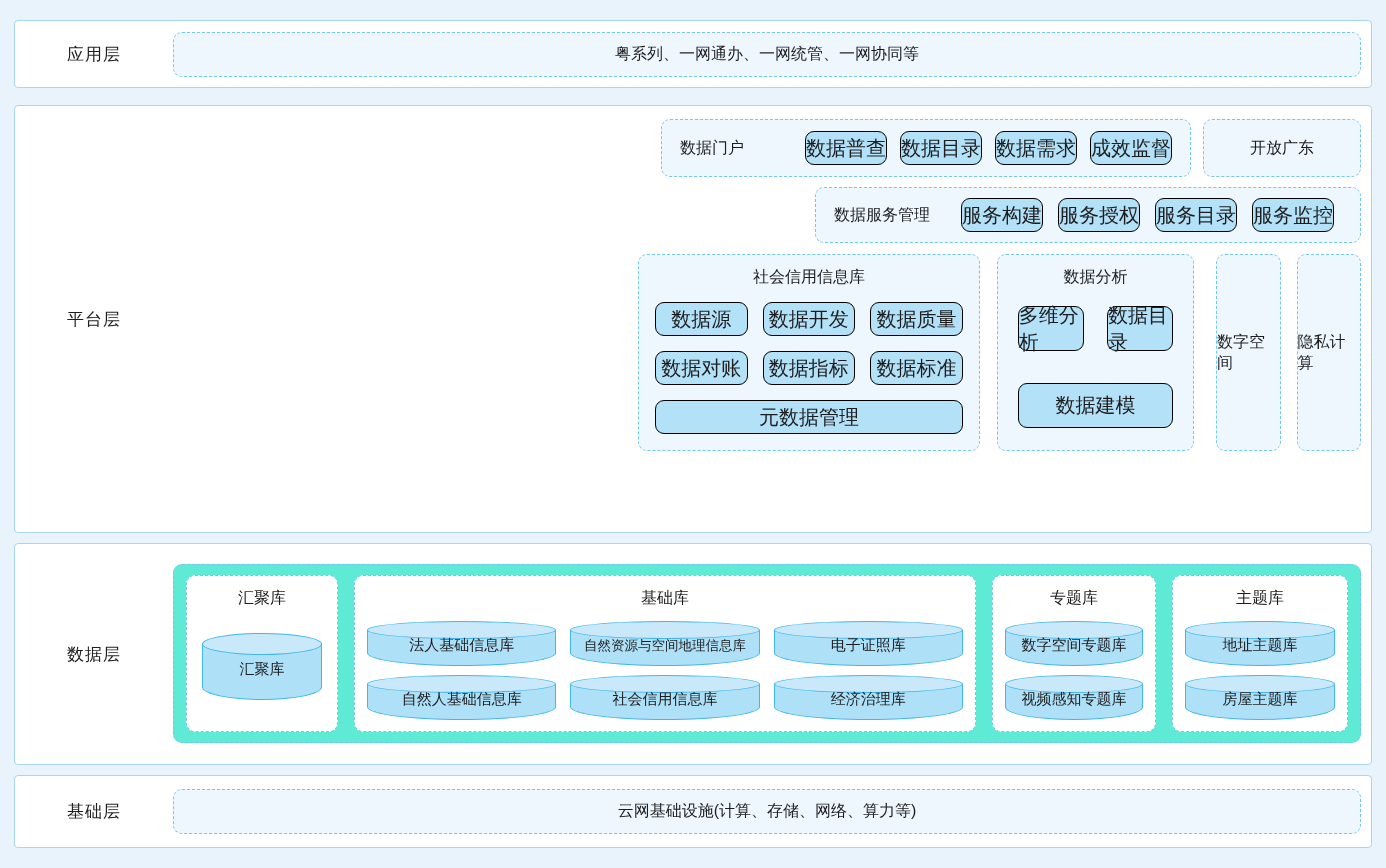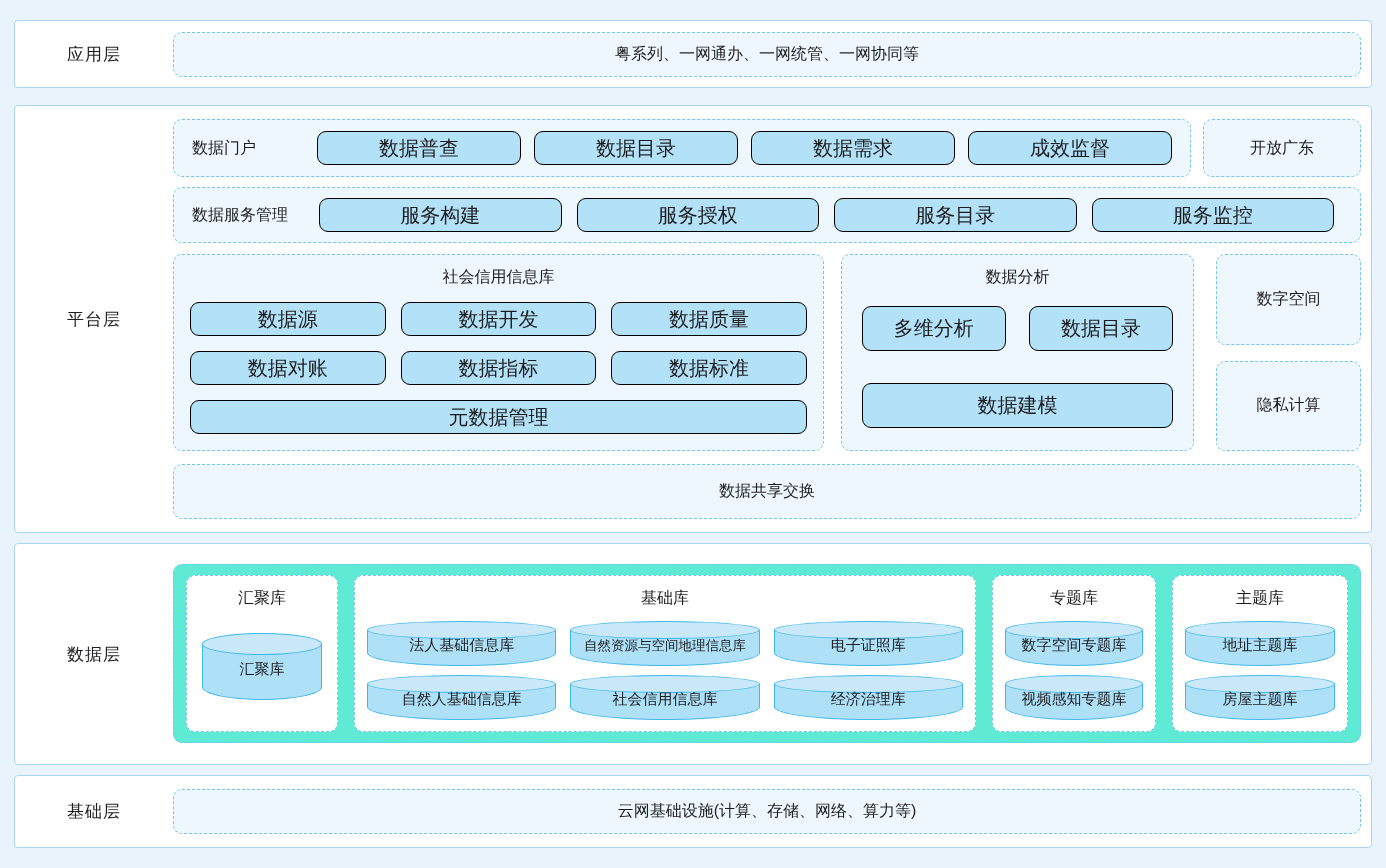--- a/index.html
+++ b/index.html
@@ -68,20 +68,21 @@
     display: flex; align-items: center; padding-right: 10px;
   }
   .band-app .pill, .band-infra .pill { flex: 1; }
   .band-infra { height: 73px; margin-top: 10px; }
 
   
   .band-platform { height: 428px; margin-top: 17px; }
   .band-platform .band-content {
     display: flex; flex-direction: column;
     padding: 13px 10px 13px 0;
+    align-items: flex-end;
   }
   .row-portal { height: 58px; display: flex; gap: 12px; }
   .row-bar {
     flex: 1; display: flex; align-items: center;
     padding: 0 18px; gap: 13px;
   }
   .row-bar .row-label { flex: 0 0 112px; font-size: 16px; }
   .side-pill {
     flex: 0 0 158px; display: flex; align-items: center;
     justify-content: center; font-size: 16px;
@@ -101,21 +102,21 @@
     gap: 15px;
   }
   .wide-btn { margin-top: 15px; }
   .panel-analysis {
     flex: 336; margin-left: 17px; padding: 12px 20px 0 20px;
   }
   .ana-row { display: flex; gap: 23px; margin: 18px 0 32px 0; }
   .btn-tall { height: 45px; }
   .side-col {
     flex: 0 0 145px; margin-left: 22px;
-    display: flex; flex-direction: column; gap: 16px;
+    display: flex; flex-direction: row; gap: 16px;
   }
   .side-box {
     flex: 1; display: flex; align-items: center;
     justify-content: center; font-size: 16px;
   }
   .row-share { height: 55px; margin-top: 13px; display: flex; }
   .row-share .pill { flex: 1; height: auto; }
 
   
   .band-data { height: 222px; margin-top: 10px; }
@@ -231,23 +232,20 @@
           </div>
           <div class="btn btn-tall">数据建模</div>
         </div>
 
         <div class="side-col">
           <div class="dashed side-box">数字空间</div>
           <div class="dashed side-box">隐私计算</div>
         </div>
       </div>
 
-      <div class="row-share">
-        <div class="dashed pill">数据共享交换</div>
-      </div>
     </div>
   </div>
 
   <div class="band band-data">
     <div class="band-label">数据层</div>
     <div class="band-content">
       <div class="dashed data-container">
 
         <div class="db-group g-huiju">
           <div class="db-title">汇聚库</div>

